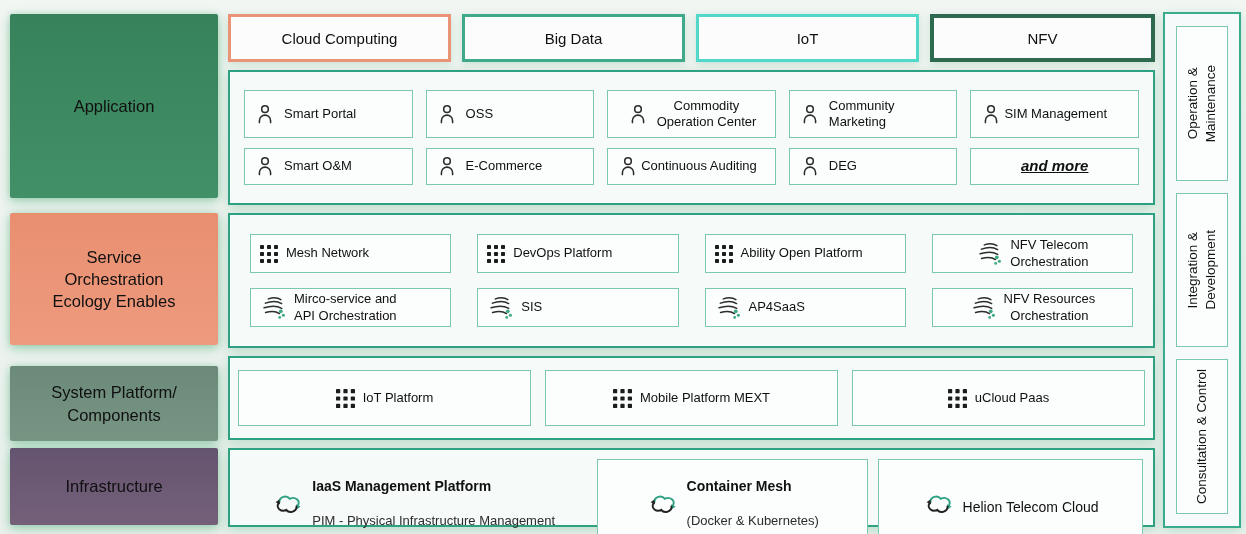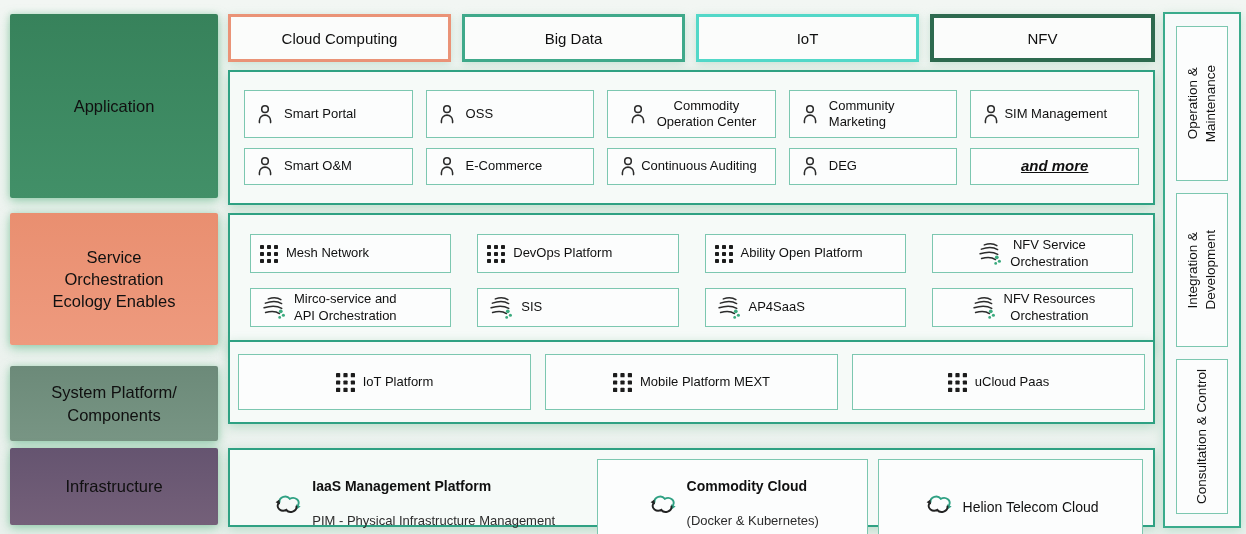--- a/index.html
+++ b/index.html
@@ -31,21 +31,21 @@
   .tab-3{border-color:#52D8C8;} .tab-4{border-color:#2D6A4F;border-width:4px;}
   .tab-5{border-color:#5C6C7E;}
   
   .panel{
     position:absolute;left:228px;width:927px;box-sizing:border-box;
     border:2.5px solid #2FA183;background:#f6faf8;
     box-shadow:0 3px 10px rgba(110,185,145,.4);
   }
   .panel-app{top:70px;height:135px;}
   .panel-svc{top:213px;height:135px;}
-  .panel-sys{top:340px;height:84px;}
+  .panel-sys{top:356px;height:84px;}
   .panel-inf{top:448px;height:79px;}
   
   .item{
     border:1.5px solid #7CC7B0;background:#fcfdfd;box-sizing:border-box;
     display:flex;align-items:center;gap:8px;padding:2px 9px;
     font-size:13px;line-height:1.25;white-space:pre-line;
   }
   .item .lbl{flex:0 1 auto;}
   .item.center{justify-content:center;text-align:center;}
   .app-grid{display:grid;grid-template-columns:repeat(5,1fr);gap:10px 13px;height:100%;box-sizing:border-box;padding:18px 14px;}
@@ -215,21 +215,21 @@
       <div class="item">
         <span class="icon"><svg width="18" height="18" viewBox="0 0 18 18">
               <use href="#i-grid"></use>
             </svg></span>
         <span class="lbl">Ability Open Platform</span>
       </div>
       <div class="item center">
         <span class="icon"><svg width="26" height="26" viewBox="0 0 28 28">
               <use href="#i-orch"></use>
             </svg></span>
-        <span class="lbl">NFV Service
+        <span class="lbl">NFV Telecom
 Orchestration</span>
       </div>
       <div class="item">
         <span class="icon"><svg width="26" height="26" viewBox="0 0 28 28">
               <use href="#i-orch"></use>
             </svg></span>
         <span class="lbl">Mirco-service and
 API Orchestration</span>
       </div>
       <div class="item">
@@ -286,21 +286,21 @@
         <span class="inf-text">
           <div class="inf-title">IaaS Management Platform</div>
           <div class="inf-sub">PIM - Physical Infrastructure Management</div>
         </span>
       </div>
       <div class="item center">
         <span class="icon"><svg width="32" height="26" viewBox="0 0 34 26">
               <use href="#i-cloudsync"></use>
             </svg></span>
         <span class="inf-text">
-          <div class="inf-title">Commodity Cloud</div>
+          <div class="inf-title">Container Mesh</div>
           <div class="inf-sub">(Docker &amp; Kubernetes)</div>
         </span>
       </div>
       <div class="item center">
         <span class="icon"><svg width="32" height="26" viewBox="0 0 34 26">
               <use href="#i-cloudsync"></use>
             </svg></span>
         <span class="inf-text">
           <div class="inf-title plain">Helion Telecom Cloud</div>
         </span>

